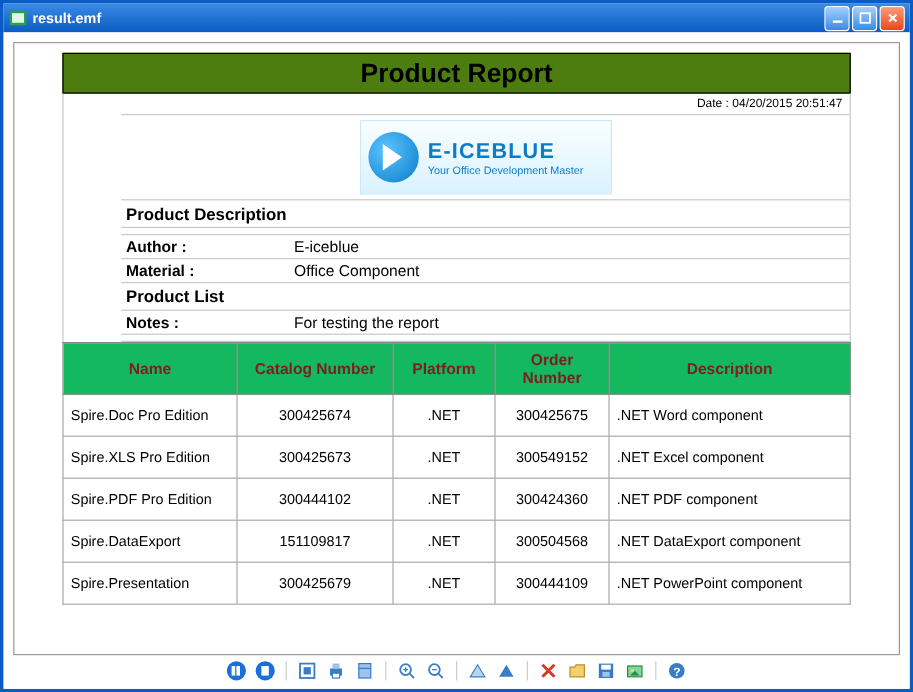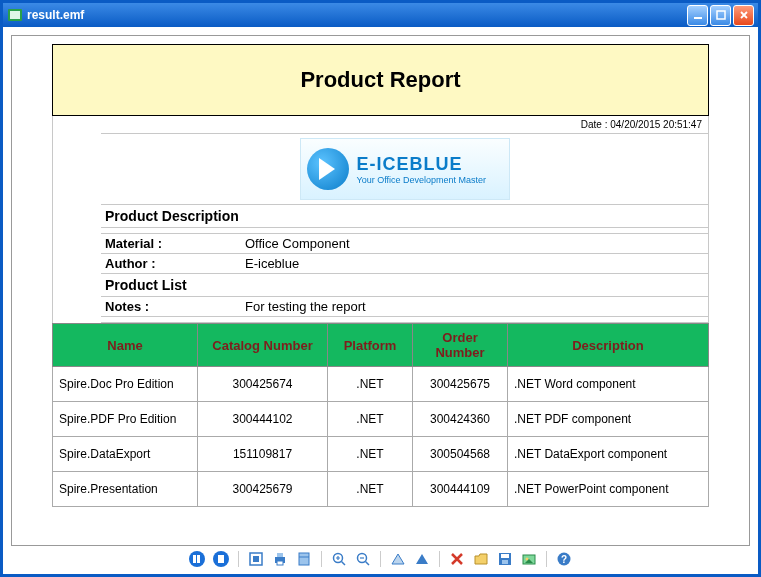--- a/index.html
+++ b/index.html
@@ -46,26 +46,26 @@
   overflow: hidden;
   position: relative;
 }
 .page {
   position: absolute;
   left: 40px; top: 8px; right: 40px; bottom: 0;
   background: #fff;
 }
 
 .report-title {
-  background: #fef9c3;
+  background: #4d7c0f;
   border: 1px solid #000;
   text-align: center;
   font-size: 22px;
   font-weight: bold;
-  padding: 22px 0;
+  padding: 3px 0;
 }
 .gridblock {
   border-left: 1px solid #c8c8c8;
   border-right: 1px solid #c8c8c8;
   padding-left: 48px;
 }
 .row { display: flex; border-bottom: 1px solid #c8c8c8; min-height: 18px; align-items: center; }
 .row.thin { min-height: 6px; }
 .cell-label { width: 140px; padding: 2px 4px; font-weight: bold; font-size: 13px; }
 .cell-value { flex: 1; padding: 2px 4px; font-size: 13px; }
@@ -175,26 +175,26 @@
                 <span class="logo-main">E-ICEBLUE</span>
                 <span class="logo-sub">Your Office Development Master</span>
               </div>
             </div>
           </div>
           <div class="row">
             <div class="section-hdr">Product Description</div>
           </div>
           <div class="row thin"></div>
           <div class="row">
+            <div class="cell-label">Author :</div>
+            <div class="cell-value">E-iceblue</div>
+          </div>
+          <div class="row">
             <div class="cell-label">Material :</div>
             <div class="cell-value">Office Component</div>
-          </div>
-          <div class="row">
-            <div class="cell-label">Author :</div>
-            <div class="cell-value">E-iceblue</div>
           </div>
           <div class="row">
             <div class="section-hdr">Product List</div>
           </div>
           <div class="row">
             <div class="cell-label">Notes :</div>
             <div class="cell-value">For testing the report</div>
           </div>
           <div class="row thin"></div>
         </div>
@@ -218,20 +218,27 @@
           </thead>
           <tbody id="tbody">
               <tr>
                 <td>Spire.Doc Pro Edition</td>
                 <td class="c">300425674</td>
                 <td class="c">.NET</td>
                 <td class="c">300425675</td>
                 <td>.NET Word component</td>
               </tr>
               <tr>
+                <td>Spire.XLS Pro Edition</td>
+                <td class="c">300425673</td>
+                <td class="c">.NET</td>
+                <td class="c">300549152</td>
+                <td>.NET Excel component</td>
+              </tr>
+              <tr>
                 <td>Spire.PDF Pro Edition</td>
                 <td class="c">300444102</td>
                 <td class="c">.NET</td>
                 <td class="c">300424360</td>
                 <td>.NET PDF component</td>
               </tr>
               <tr>
                 <td>Spire.DataExport</td>
                 <td class="c">151109817</td>
                 <td class="c">.NET</td>

